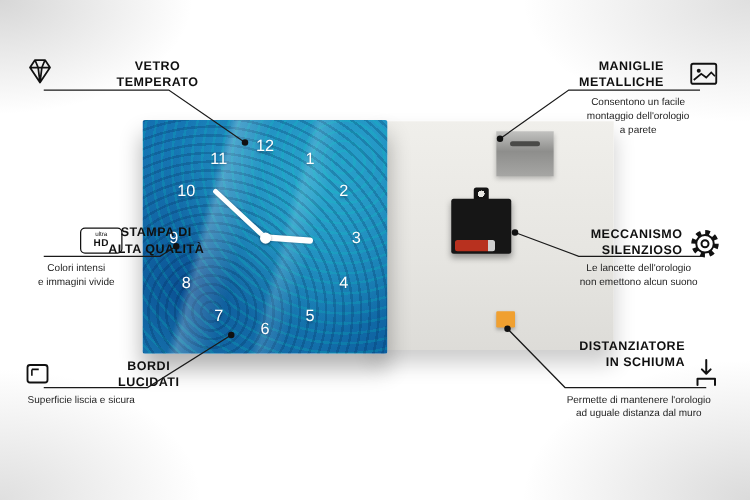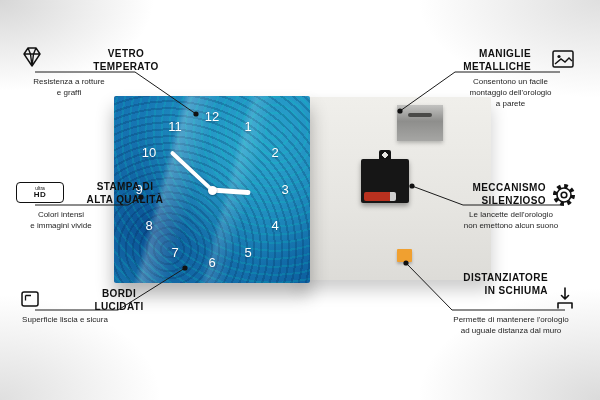--- a/index.html
+++ b/index.html
@@ -47,22 +47,22 @@
   .hand.hour{left:95.5px;top:56px;width:5px;height:38px;transform:rotate(94deg);}
   .cap{position:absolute;left:93.5px;top:89.5px;width:9px;height:9px;border-radius:50%;background:#fff;
     box-shadow:0 1px 2px rgba(0,0,30,.4);}
   
   .co-title{position:absolute;z-index:4;font-weight:bold;font-size:10px;letter-spacing:.4px;line-height:1.3;
     color:#101010;white-space:pre-line;}
   .co-desc{position:absolute;z-index:4;font-size:8px;line-height:1.35;color:#1e1e1e;white-space:pre-line;text-align:center;}
   .center{text-align:center;margin-left:36px;}
   .right{text-align:right;}
   .icon{position:absolute;z-index:4;}
-  .uhd{box-sizing:border-box;width:48px;height:21px;border:1.7px solid #111;border-radius:4px;
-    display:flex;flex-direction:column;align-items:center;justify-content:center;line-height:1;}
+  .uhd{box-sizing:border-box;width:34px;height:21px;border:1.7px solid #111;border-radius:4px;
+    display:flex;flex-direction:column;align-items:center;justify-content:center;line-height:1;margin-left:48px;}
   .uhd .t{font-size:5px;color:#111;}
   .uhd .b{font-size:8px;font-weight:bold;color:#111;letter-spacing:.5px;}
   .lines{position:absolute;inset:0;z-index:5;pointer-events:none;}
 </style>
 </head>
 <body>
 
 <div class="stage">
   <div class="vignette"></div>
 
@@ -115,22 +115,20 @@
     </g>
   </svg>
 
   <span class="icon" style="left:20px;top:46px">
     <svg width="24" height="22" viewBox="0 0 24 22">
         <path d="M4 8 L8 2 H16 L20 8 L12 20 Z M4 8 H20 M8 2 L10.5 8 L12 20 M16 2 L13.5 8 L12 20" fill="none" stroke="#111" stroke-width="1.4" stroke-linejoin="round"></path>
       </svg>
   </span>
   <div class="co-title center" style="left:44px;top:47px;width:92px">VETRO
 TEMPERATO</div>
-  <div class="co-desc" style="left:2px;top:77px;width:134px">Resistenza a rotture
-e graffi</div>
 
   <span class="icon uhd" style="left:16px;top:182px">
     <span class="t">ultra</span>
     <span class="b">HD</span>
   </span>
   <div class="co-title center" style="left:42px;top:180px;width:94px">STAMPA DI
 ALTA QUALITÀ</div>
   <div class="co-desc" style="left:0px;top:210px;width:122px">Colori intensi
 e immagini vivide</div>
 

